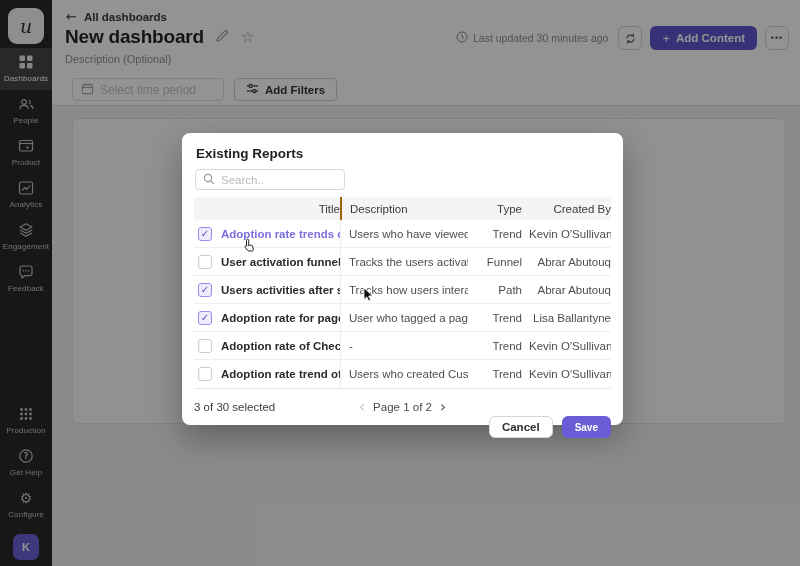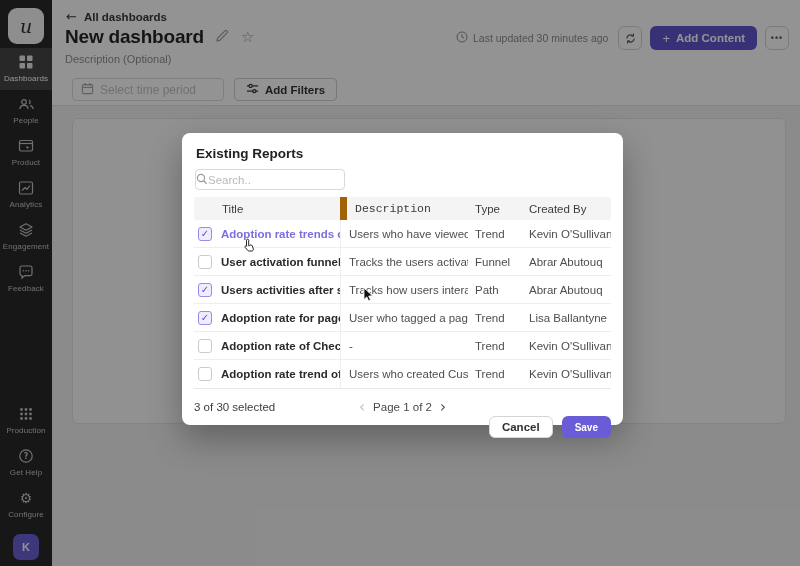--- a/index.html
+++ b/index.html
@@ -39,29 +39,29 @@
   .filters-btn span { font-size:11.5px; font-weight:bold; color:#2e2e2e; }
 
   
   .content { position:absolute; left:52px; top:107px; width:748px; height:459px; background:#f1f1f2; }
   .panel { position:absolute; left:20px; top:11px; width:714px; height:306px; background:#fcfcfc; border:1px solid #e3e3e3; border-radius:6px; }
 
   
   .overlay { position:absolute; inset:0; background:rgba(10,10,10,0.44); z-index:10; }
   .modal { position:absolute; left:182px; top:133px; width:441px; height:292px; background:#fff; border-radius:8px; box-shadow:0 14px 34px rgba(0,0,0,.3); z-index:20; }
   .modal-title { position:absolute; left:14px; top:13px; font-size:13.5px; font-weight:bold; color:#222; }
-  .search-box { position:absolute; left:13px; top:36px; width:150px; height:21px; border:1px solid #d9d9d9; border-radius:4px; display:flex; align-items:center; gap:0; padding:0 0; }
+  .search-box { position:absolute; left:13px; top:36px; width:150px; height:21px; border:1px solid #d9d9d9; border-radius:4px; display:flex; align-items:center; gap:6px; padding:0 7px; }
   .search-box input { border:none; outline:none; width:110px; font-size:11.5px; font-family:inherit; color:#333; }
   .search-box input::placeholder { color:#b9b9b9; }
 
-  .tbl { position:absolute; left:12px; top:64px; width:417px; }
+  .tbl { position:absolute; left:12px; top:64px; width:417px;text-align:right; }
   .tbl-head { display:flex; align-items:center; height:23px; background:#f4f4f5; border-radius:3px; }
   .tbl-head .c { font-size:11.5px; color:#3b3b3b; }
   .c1 { width:146px; padding-left:28px; }
-  .c2 { width:128px; border-left:7px solid #a16207; padding-left:8px; align-self:stretch; display:flex; align-items:center;font-family:Liberation Mono, monospace; }
+  .c2 { width:128px; border-left:2px solid #a16207; padding-left:8px; align-self:stretch; display:flex; align-items:center; }
   .c3 { width:54px; padding-left:7px; }
   .c4 { flex:1; padding-left:7px; }
   .tbl-row { display:flex; align-items:center; height:28px; border-bottom:1px solid #eeeeee; cursor:pointer; }
   .tbl-row:last-of-type { border-bottom:none; }
   .rc1 { width:146px; display:flex; align-items:center; gap:9px; padding-left:4px; }
   .cb { width:14px; height:14px; flex:0 0 14px; border:1.5px solid #cbcbcb; border-radius:3px; background:#fff; display:flex; align-items:center; justify-content:center; }
   .cb .tick { display:none; font-size:10px; line-height:10px; color:#5b4fd0; font-family:"DejaVu Sans",sans-serif; }
   .cb.checked { border-color:#978cee; background:#efedfd; }
   .cb.checked .tick { display:block; }
   .row-title { font-size:11.5px; font-weight:bold; color:#2b2b2b; white-space:nowrap; overflow:hidden; }

